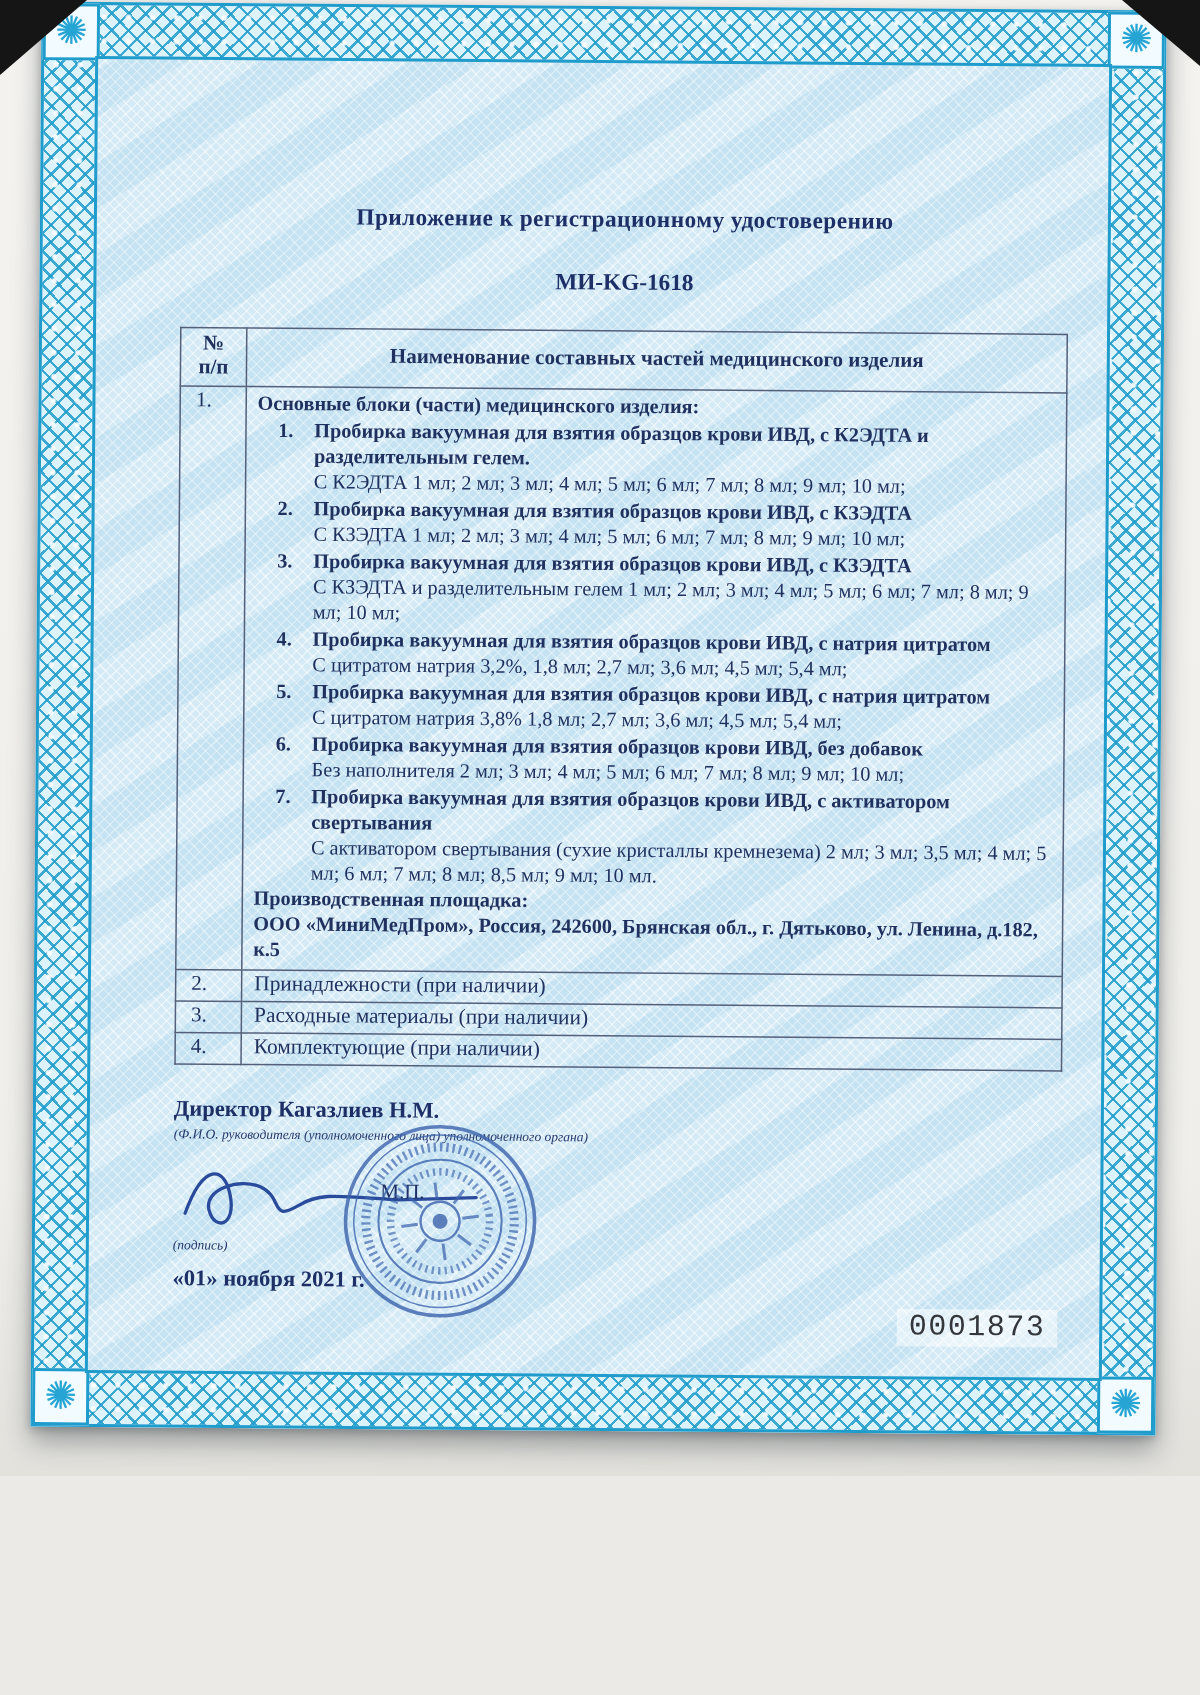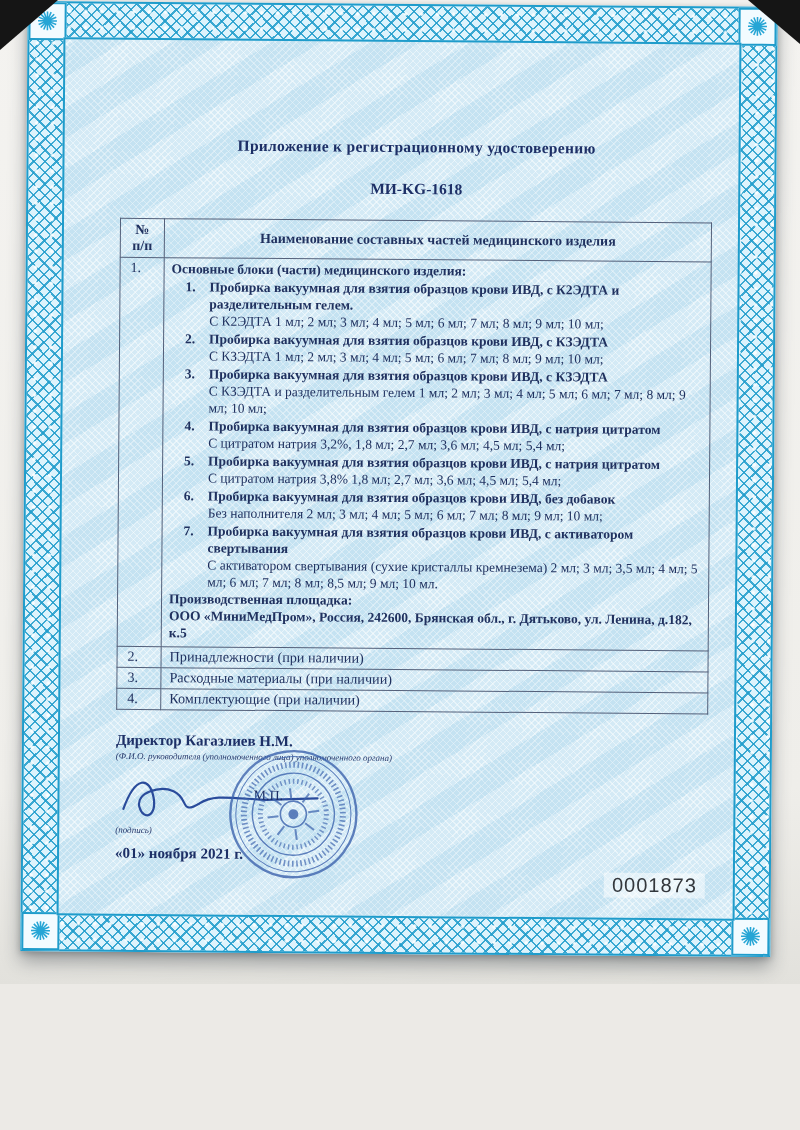--- a/index.html
+++ b/index.html
@@ -43,21 +43,21 @@
   .site-label,.site-value{font-weight:700}
   td.rbody2{vertical-align:top;padding:1px 8px;font-size:14.2px}
   .director{margin-top:22px;font-weight:700;font-size:15px;color:#1d2f66}
   .fio-note{font-size:9px;font-style:italic;color:#27386b;margin-top:2px}
   .sig-area{position:relative;height:56px;margin-top:4px}
   .sig-svg{position:absolute;left:0;top:4px;z-index:1}
   .mp{position:absolute;left:138px;top:22px;font-weight:400;font-size:14px;color:#1d2f66;z-index:1}
   .stamp{position:absolute;left:112px;top:-18px;width:132px;height:132px;opacity:.8;z-index:2;transform:rotate(-8deg)}
   .sign-note{font-size:9px;font-style:italic;color:#27386b;margin-top:4px}
   .dateline{margin-top:10px;font-weight:700;font-size:15px;color:#1d2f66}
-  .serial{position:absolute;right:28px;bottom:20px;z-index:3;font-family:Liberation Sans, sans-serif;font-size:20px;letter-spacing:1px;color:#33373c;background:rgba(255,255,255,.5);padding:1px 8px}
+  .serial{position:absolute;right:28px;bottom:20px;z-index:3;font-family:Liberation Mono, monospace;font-size:20px;letter-spacing:1px;color:#33373c;background:rgba(255,255,255,.5);padding:1px 8px}
 </style>
 </head>
 <body>
 
 <div class="scan">
   <div class="corner corner-tl"></div>
   <div class="corner corner-tr"></div>
 
   <div class="paper">
     <div class="band">

